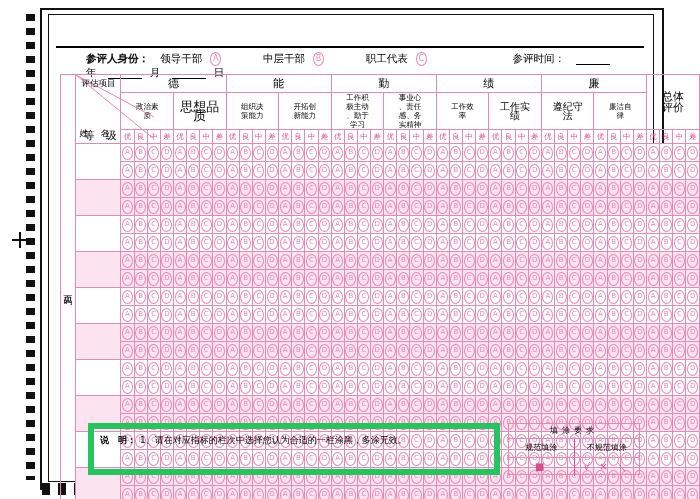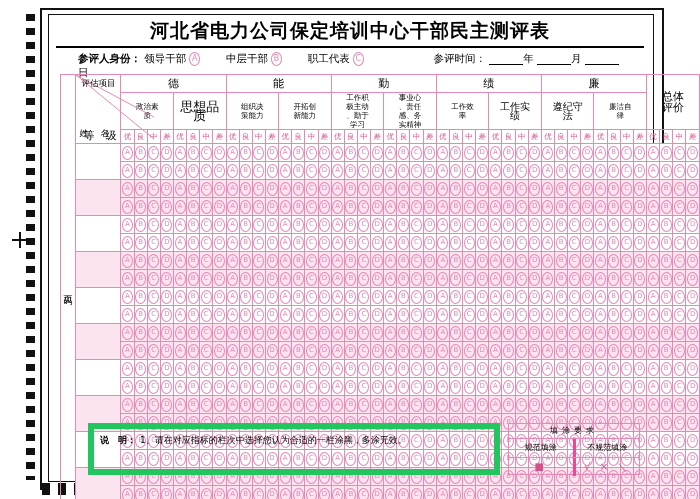--- a/index.html
+++ b/index.html
@@ -49,21 +49,21 @@
   }
   .title-rule{
     position:absolute;left:56px;top:46px;width:588px;height:2px;background:#000;
   }
 
   
   .ident-row{
     position:absolute;left:78px;top:52px;width:550px;height:18px;
     font-size:10.5px;color:#000;
   }
-  .ident-row span{display:inline-block;vertical-align:middle;}
+  .ident-row span{display:inline-block;vertical-align:middle;margin-left:8px;}
   .ident-label{font-weight:bold;}
   .bubble{
     display:inline-block;width:9px;height:12px;border:1px solid #e08ab4;
     border-radius:50%;color:#e08ab4;font-size:8px;line-height:11px;
     text-align:center;margin:0 3px;vertical-align:middle;
   }
   .ident-gap{display:inline-block;width:16px;}
   .date-line{display:inline-block;border-bottom:1px solid #000;width:34px;height:11px;}
 
   
@@ -113,39 +113,38 @@
     position:absolute;left:508px;top:423px;width:132px;height:52px;
     border:1px solid #e58ab6;box-sizing:border-box;
     font-size:8px;color:#000;
   }
   .legend .lg-title{
     text-align:center;border-bottom:1px solid #e58ab6;height:14px;line-height:14px;
     letter-spacing:4px;
   }
   .legend .lg-row{display:flex;height:18px;}
   .legend .lg-cell{
-    flex:1;text-align:center;line-height:18px;border-right:3px solid #ec4899;
+    flex:1;text-align:center;line-height:18px;border-right:1px solid #ec4899;
   }
   .legend .lg-cell:last-child{border-right:none;}
   .legend .lg-row2{border-top:1px solid #e58ab6;}
   .legend .mark{font-size:10px;color:#d94f8c;letter-spacing:3px;}
 </style>
 </head>
 <body>
 
 <div class="sheet">
 
   <div class="frame-outer"></div>
   <div class="frame-inner"></div>
   <div class="timing-bar"></div>
   <div class="timing-left"></div>
   <div class="cross tl"></div>
   <div class="cross tr"></div>
 
-  <div class="title">河北省电力公司保定培训中心干部民主测评表</div>
   <div class="title-rule"></div>
 
   <div class="ident-row">
     <span class="ident-label">参评人身份：</span>
     <span>领导干部</span><span class="bubble">A</span>
     <span class="ident-gap"></span>
     <span>中层干部</span><span class="bubble">B</span>
     <span class="ident-gap"></span>
     <span>职工代表</span><span class="bubble">C</span>
     <span class="ident-gap" style="width:60px;"></span>

